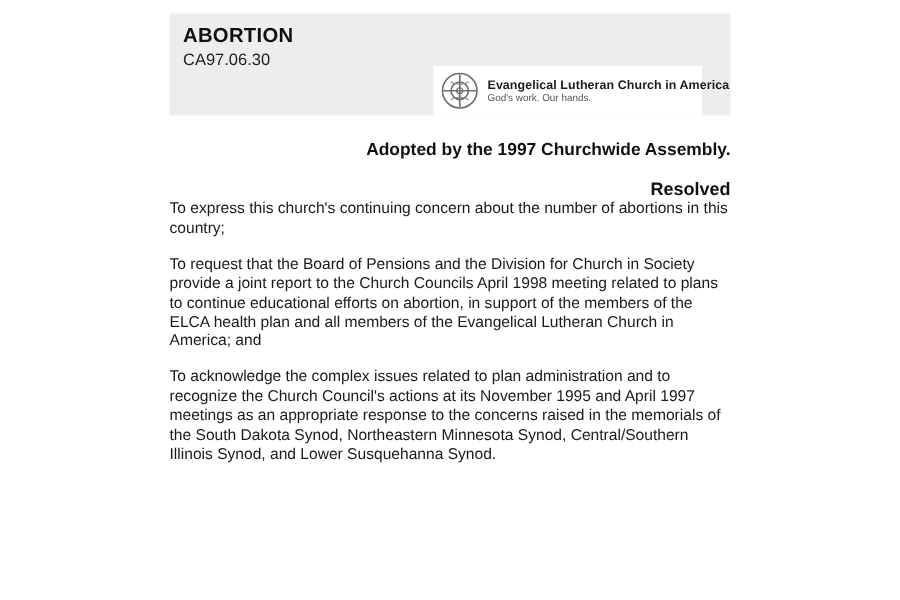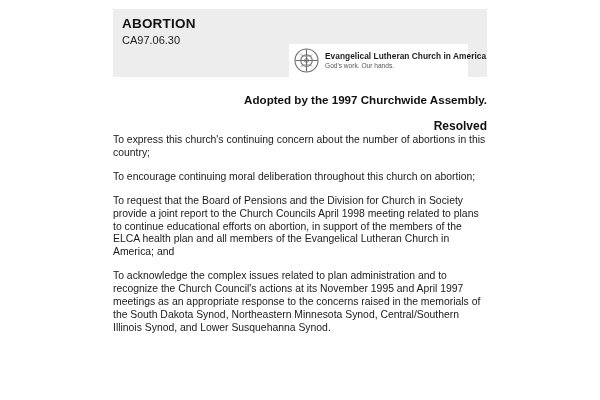--- a/index.html
+++ b/index.html
@@ -155,18 +155,17 @@
     <span class="logo-text">
       <span class="logo-org">Evangelical Lutheran Church in America</span>
       <span class="logo-tag">God's work. Our hands.</span>
     </span>
   </div>
 
   <div class="body-area">
     <p class="adopted-line">Adopted by the 1997 Churchwide Assembly.</p>
     <p class="resolved-heading">Resolved</p>
     <p class="para">To express this church's continuing concern about the number of abortions in this country;</p>
-    <p class="para">To encourage continuing moral deliberation throughout this church on abortion;</p>
     <p class="para">To request that the Board of Pensions and the Division for Church in Society provide a joint report to the Church Councils April 1998 meeting related to plans to continue educational efforts on abortion, in support of the members of the ELCA health plan and all members of the Evangelical Lutheran Church in America; and</p>
     <p class="para">To acknowledge the complex issues related to plan administration and to recognize the Church Council's actions at its November 1995 and April 1997 meetings as an appropriate response to the concerns raised in the memorials of the South Dakota Synod, Northeastern Minnesota Synod, Central/Southern Illinois Synod, and Lower Susquehanna Synod.</p>
   </div>
 
 </div>
 
 </body></html>

